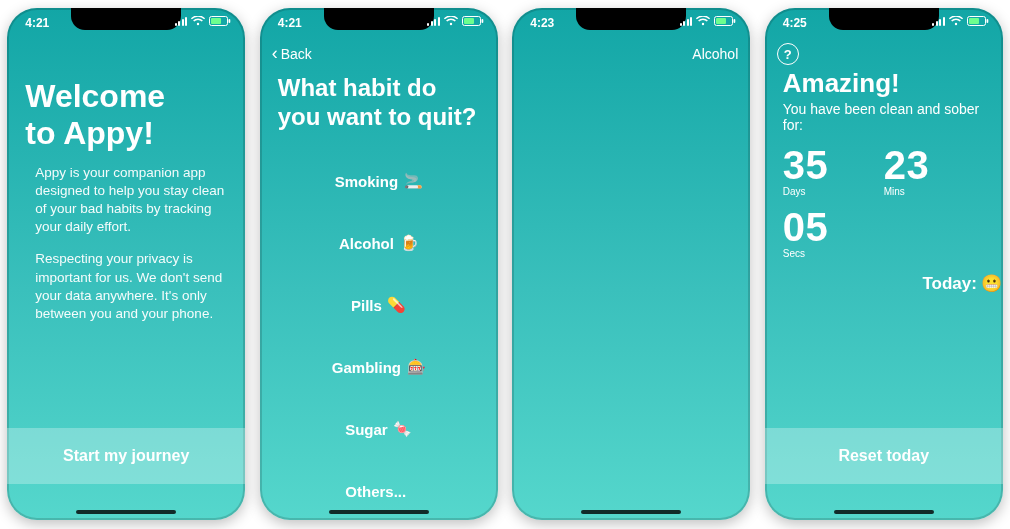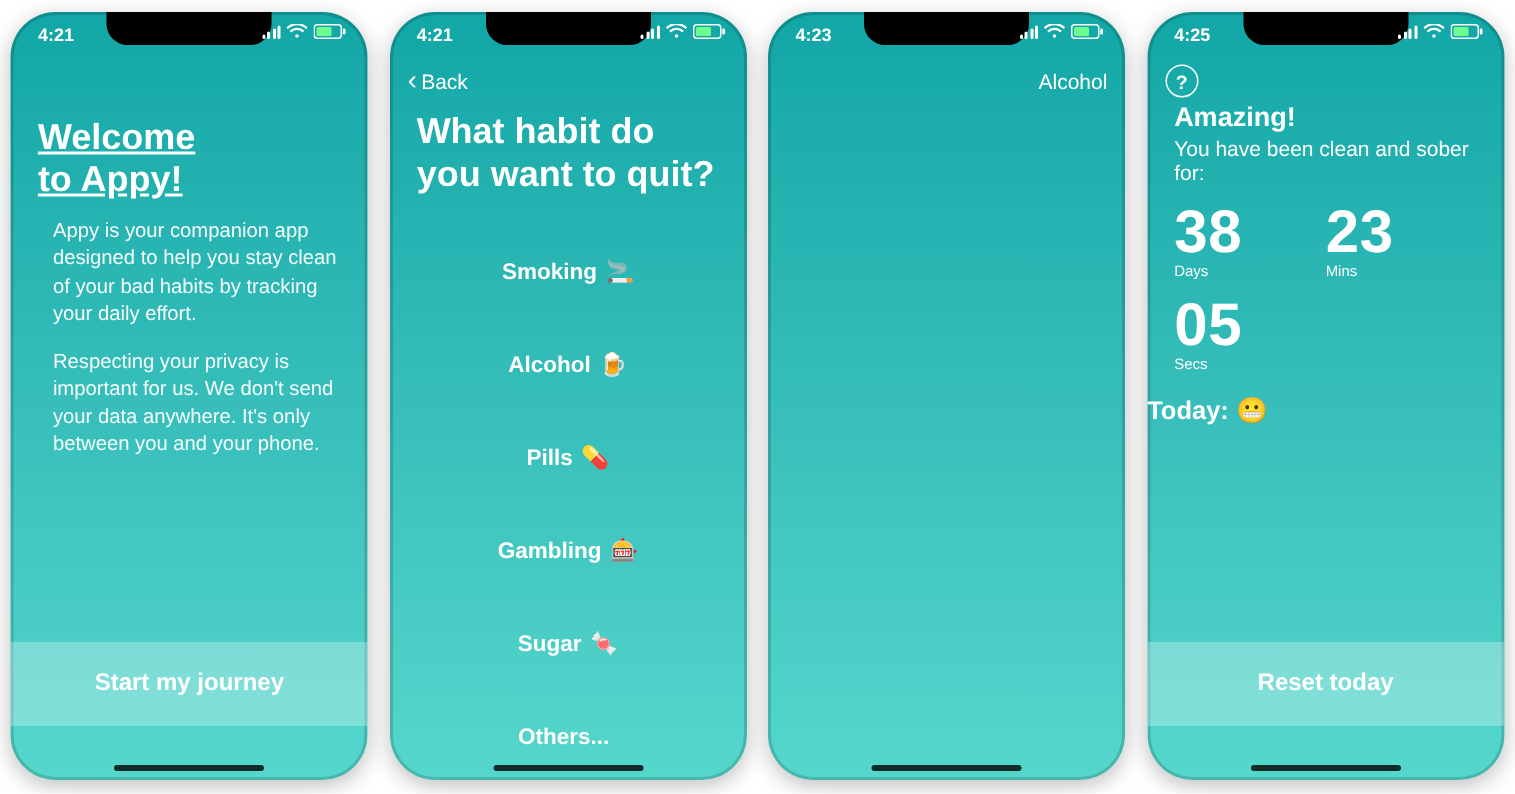--- a/index.html
+++ b/index.html
@@ -131,25 +131,24 @@
     position: absolute;
     top: 56px;
     left: 0;
     right: 0;
     bottom: 0;
     box-sizing: border-box;
   }
 
   
   .s1 .title {
-    font-size: 24px;
+    font-size: 32px;
     font-weight: 700;
     line-height: 1.15;
     padding: 14px 18px 8px 18px;
-    text-decoration: underline;
   }
   .s1 .para {
     font-size: 13.5px;
     line-height: 1.35;
     padding: 4px 18px 10px 28px;
     color: rgba(255,255,255,0.95);
   }
   .primary-btn {
     position: absolute;
     left: 0;
@@ -216,21 +215,21 @@
     font-size: 18px;
     font-weight: 700;
     color: #fff;
     cursor: pointer;
   }
   .big-opt.yes { background: rgba(255,255,255,0.18); }
   .big-opt.no  { background: rgba(255,255,255,0.40); }
 
   
   .s4 .heading {
-    font-size: 18px;
+    font-size: 26px;
     font-weight: 700;
     padding: 4px 18px 2px 18px;
   }
   .s4 .sub {
     font-size: 14px;
     padding: 0 18px 12px 18px;
   }
   .counter-grid {
     display: grid;
     grid-template-columns: 1fr 1fr;
@@ -247,21 +246,21 @@
     font-size: 40px;
     font-weight: 700;
     letter-spacing: 0.5px;
   }
   .counter .unit {
     font-size: 10px;
     font-weight: 400;
     margin-top: 2px;
   }
   .today-line {
-    text-align: left;
+    text-align: right;
     font-size: 17px;
     font-weight: 700;
     margin-top: 14px;
   }
   .today-line .emj { font-weight: 400; }
 </style>
 </head>
 <body>
 
 <div class="row">
@@ -438,21 +437,21 @@
         <span class="help-circle">?</span>
       </span>
       <span></span>
     </div>
 
     <div class="content">
       <div class="heading">Amazing!</div>
       <div class="sub">You have been clean and sober for:</div>
       <div class="counter-grid">
         <div class="counter">
-          <span class="num">38</span>
+          <span class="num">35</span>
           <span class="unit">Days</span>
         </div>
         <div class="counter">
           <span class="num">23</span>
           <span class="unit">Mins</span>
         </div>
         <div class="counter">
           <span class="num">05</span>
           <span class="unit">Secs</span>
         </div>

